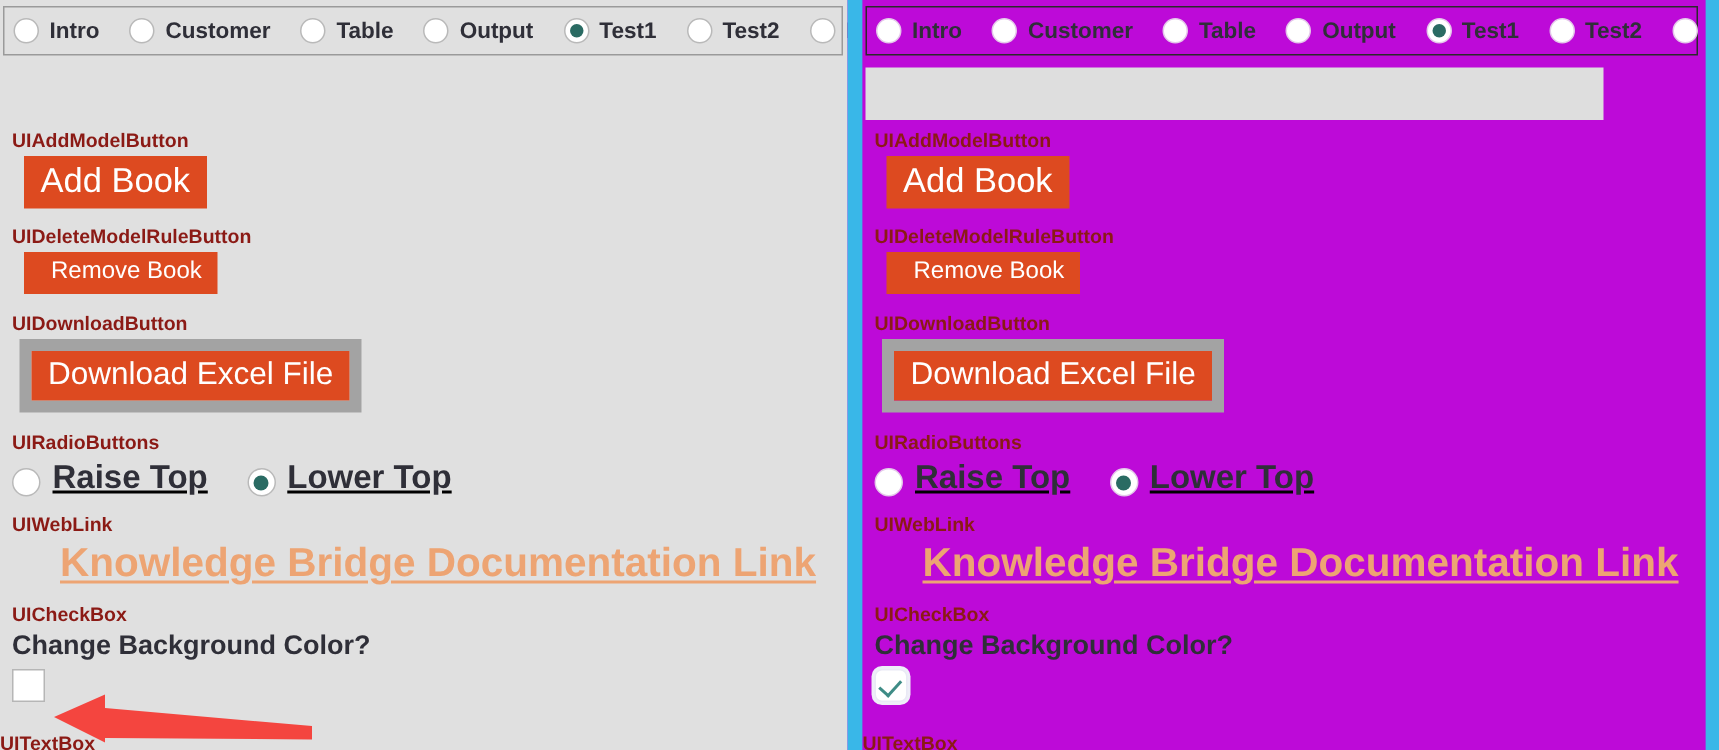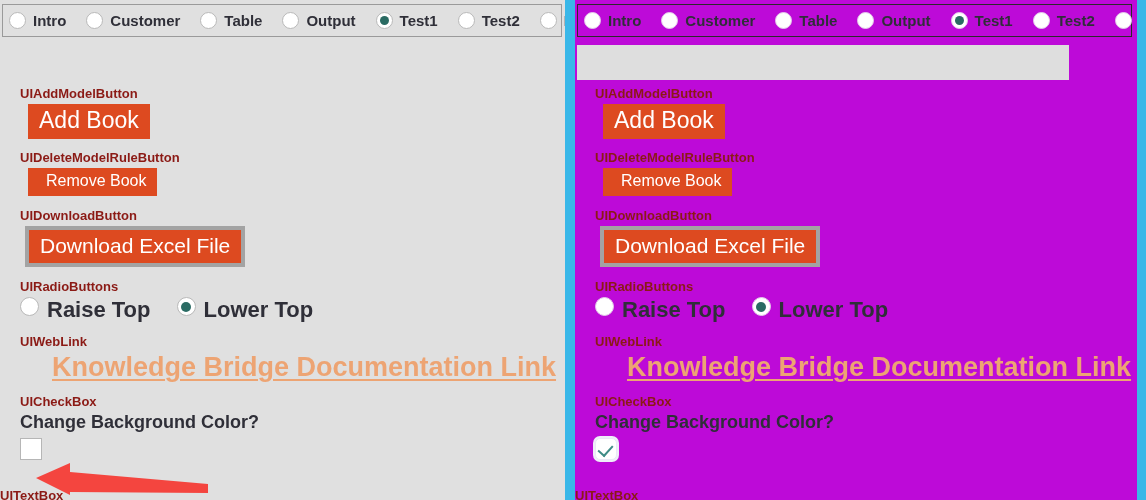--- a/index.html
+++ b/index.html
@@ -106,21 +106,21 @@
     height: 35px;
     background: #dedede;
   }
   .panel-left .filler { width: 560px; background: #e0e0e0; }
   .panel-right .filler { width: 492px; background: #dedede; }
 
   
   .content {
     position: absolute;
     top: 86px;
-    left: 20px;
+    left: 8px;
     right: 0;
   }
   .section { margin-bottom: 0; }
 
   .tag {
     font-size: 13px;
     font-weight: bold;
     color: #8b1a15;
     line-height: 15px;
     margin: 0 0 3px 0;
@@ -146,33 +146,34 @@
     font-size: 16px;
     padding: 5px 10px 7px 18px;
     margin-left: 8px;
   }
   .btn-download {
     font-size: 21px;
     padding: 5px 11px 7px 11px;
   }
   .download-wrap {
     display: inline-block;
-    border: 4px solid #a3a3a3;
+    border: 8px solid #a3a3a3;
     margin-left: 5px;
     line-height: 0;
   }
 
   .row-gap-a { height: 11px; }
   .row-gap-b { height: 12px; }
 
   
   .radio-row {
     display: flex;
-    align-items: flex-start;
+    align-items: flex-end;
     margin-top: 2px;
+    text-decoration: underline;
   }
   .radio-row .big-radio {
     width: 19px; height: 19px;
   }
   .radio-row .big-radio.checked::after {
     width: 10px; height: 10px;
     margin-left: -5px; margin-top: -5px;
   }
   .radio-row .rlabel {
     font-size: 22px;

